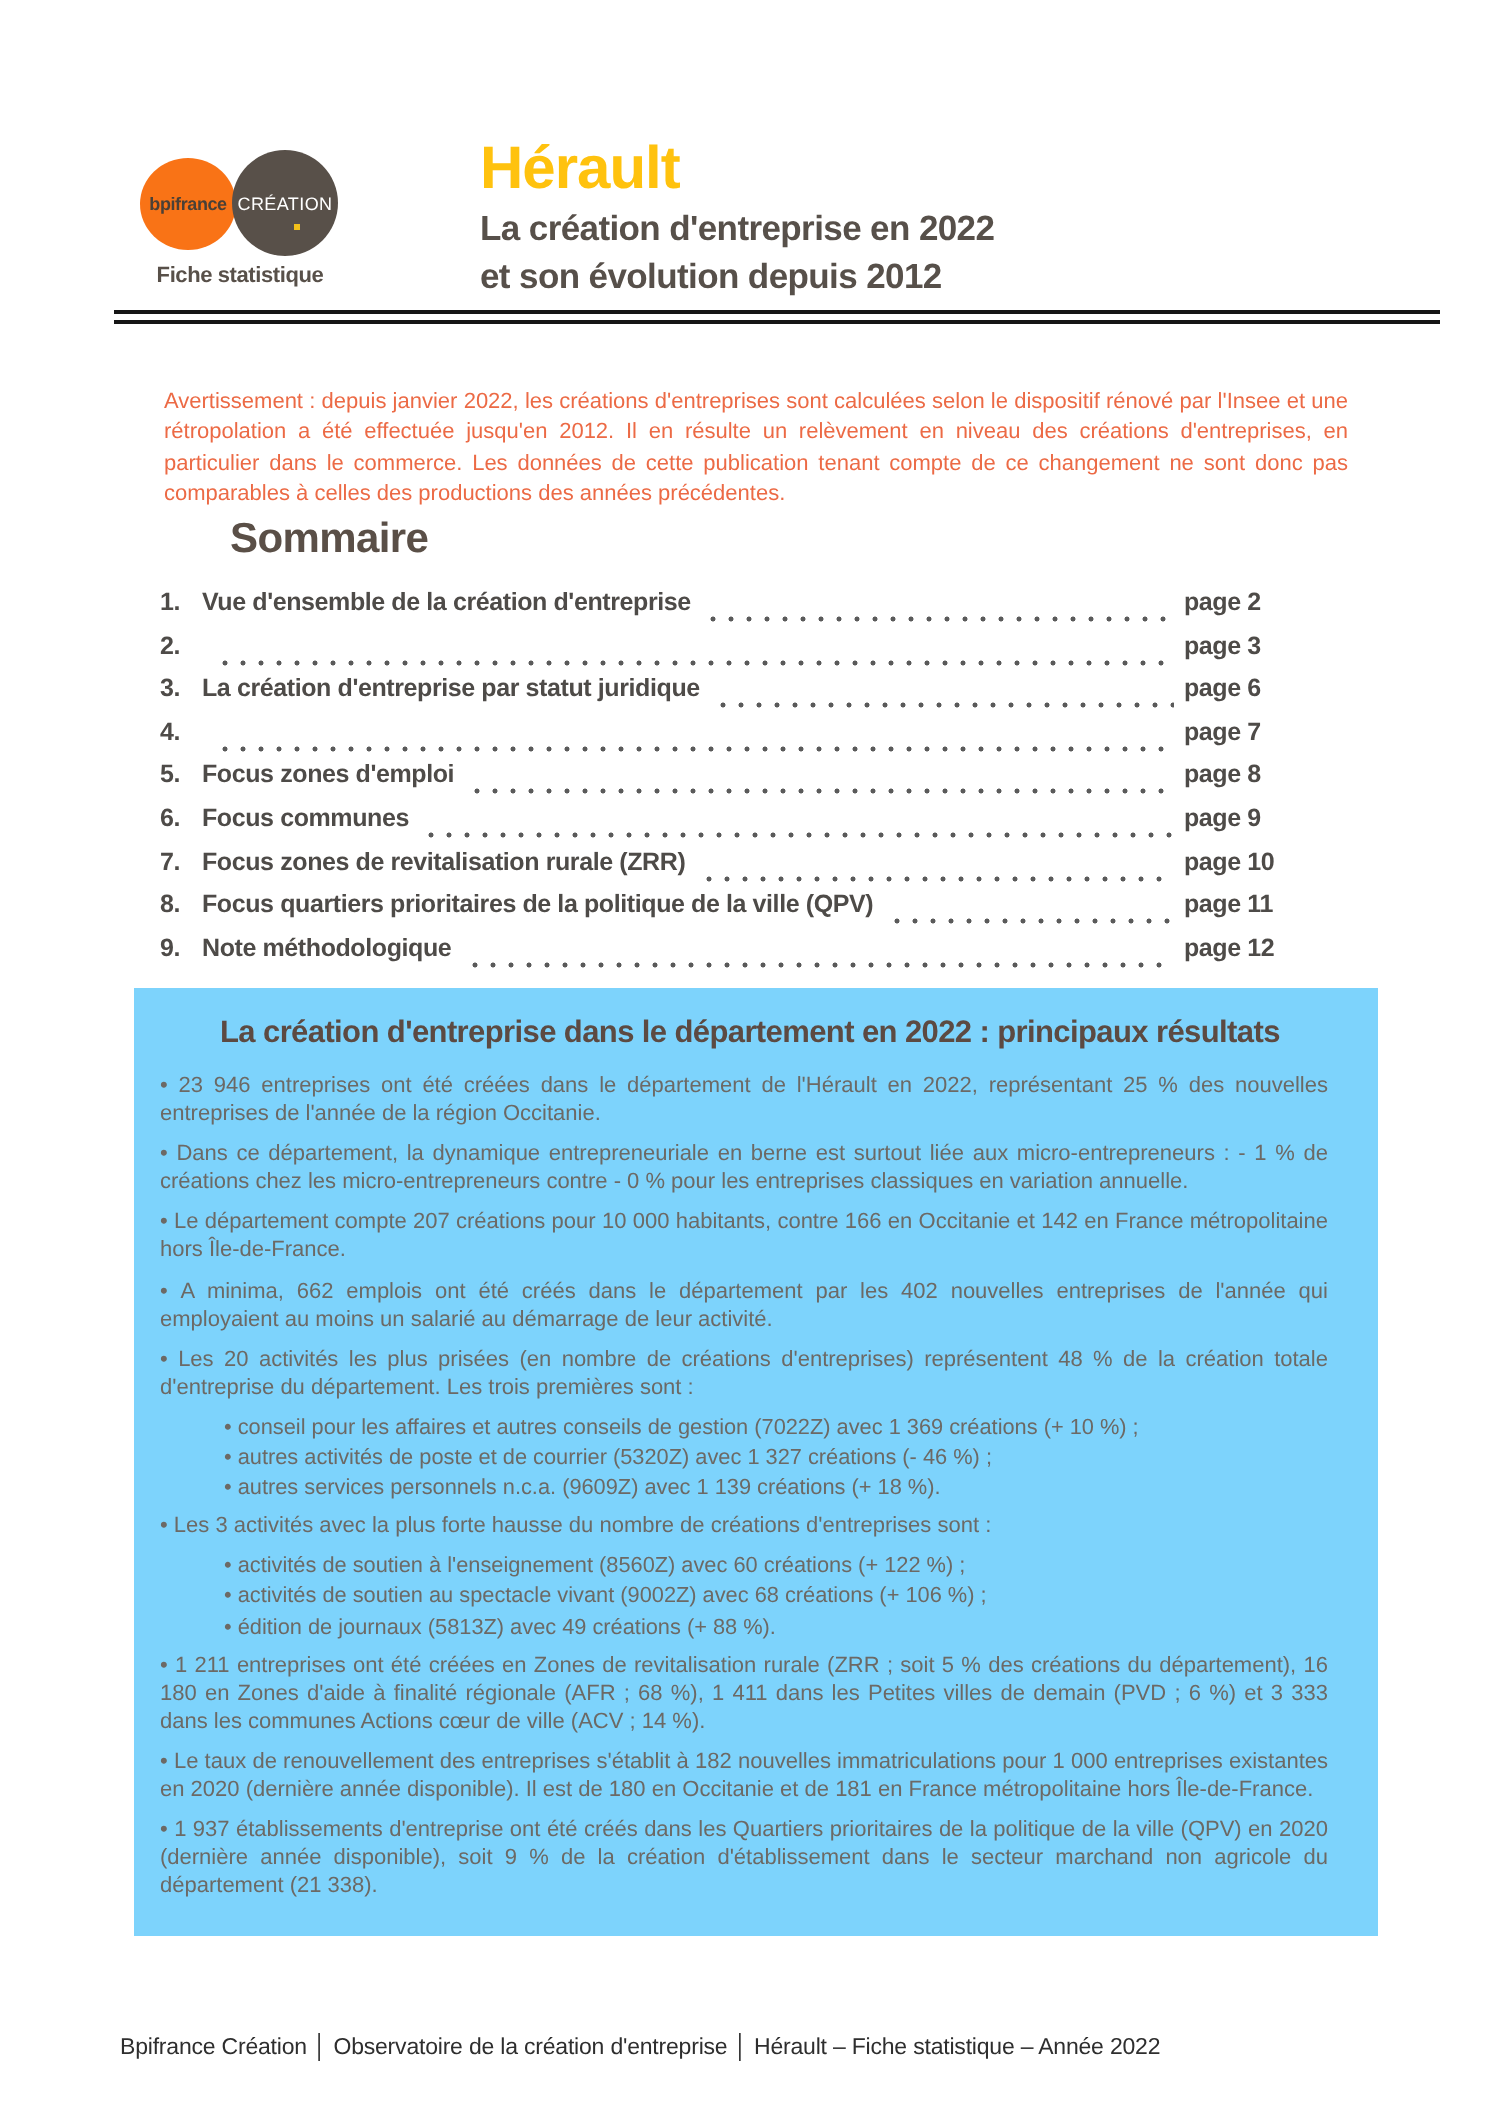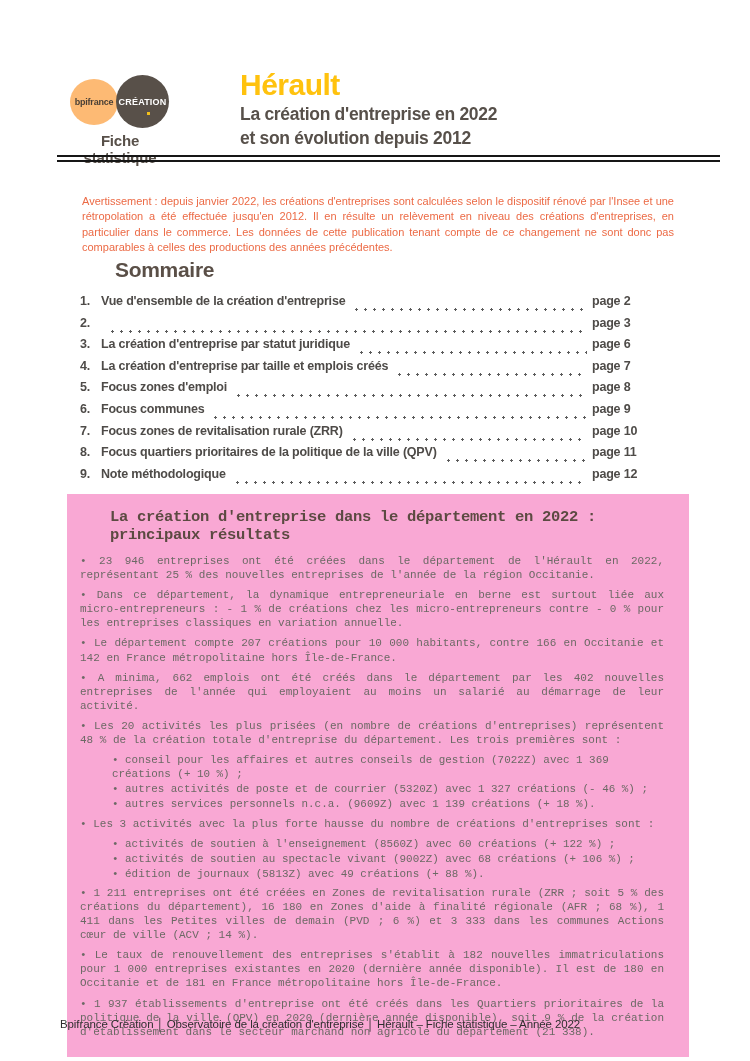--- a/index.html
+++ b/index.html
@@ -7,32 +7,32 @@
     position:relative;
     width:750px;height:1061px;
     background:#ffffff;
     font-family:"Liberation Sans", sans-serif;
     overflow:hidden;
   }
   
   .logo-area{position:absolute;left:70px;top:74px;width:120px;height:72px;}
   .circle-yellow{
     position:absolute;left:0px;top:5px;width:48px;height:46px;border-radius:50%;
-    background:#fdba74;display:flex;align-items:center;justify-content:center;
+    background:#f97316;display:flex;align-items:center;justify-content:center;
     color:#4A4036;font-size:9px;font-weight:bold;letter-spacing:-0.2px;
   }
   .circle-dark{
     position:absolute;left:46px;top:1px;width:53px;height:53px;border-radius:50%;
     background:#585049;display:flex;align-items:center;justify-content:center;
-    color:#ffffff;font-size:9px;font-weight:bold;letter-spacing:0.2px;
+    color:#ffffff;font-size:9px;font-weight:normal;letter-spacing:0.2px;
   }
   .i-dot{position:absolute;left:77px;top:38px;width:3px;height:3px;background:#F2C01B;}
   .logo-caption{
     position:absolute;left:0px;top:58px;width:100px;text-align:center;
-    color:#585049;font-size:15px;font-weight:bold;letter-spacing:-0.2px;
+    color:#585049;font-size:11px;font-weight:bold;letter-spacing:-0.2px;
   }
   
   .title-block{position:absolute;left:240px;top:68px;width:380px;}
   .doc-title{
     margin:0;color:#FFC20E;font-size:30px;font-weight:bold;letter-spacing:-0.5px;
     line-height:34px;
   }
   .doc-subtitle{
     margin:2px 0 0 0;color:#57504A;font-size:17.5px;font-weight:bold;
     line-height:21.5px;letter-spacing:-0.3px;
@@ -63,21 +63,21 @@
   .toc-dots{
     flex:1;align-self:stretch;margin:0 5px;
     background-image:radial-gradient(circle,#5A5A5A 1.1px,transparent 1.4px);
     background-size:9px 9px;background-repeat:repeat-x;
     background-position:2px 11px;
   }
   .toc-page{width:56px;flex:none;white-space:nowrap;}
   
   .results-box{
     position:absolute;left:67px;top:494px;width:622px;box-sizing:border-box;
-    background:#f9a8d4;padding:12px 25px 12px 13px;font-family:Liberation Mono, monospace;
+    background:#7dd3fc;padding:12px 25px 12px 13px;
   }
   .res-heading{
     margin:2px 0 10px 30px;color:#5C4A42;font-size:15.5px;font-weight:bold;
     letter-spacing:-0.3px;
   }
   .res-b{
     margin:0 0 6px 0;color:#6C6965;font-size:11px;line-height:14.1px;
     text-align:justify;
   }
   .res-b::before{content:"\2022\00a0";}
@@ -133,21 +133,20 @@
       <span class="toc-page">page 3</span>
     </div>
     <div class="toc-row">
       <span class="toc-num">3.</span>
       <span class="toc-label">La création d'entreprise par statut juridique</span>
       <span class="toc-dots"></span>
       <span class="toc-page">page 6</span>
     </div>
     <div class="toc-row">
       <span class="toc-num">4.</span>
-      <span class="toc-label">La création d'entreprise par taille et emplois créés</span>
       <span class="toc-dots"></span>
       <span class="toc-page">page 7</span>
     </div>
     <div class="toc-row">
       <span class="toc-num">5.</span>
       <span class="toc-label">Focus zones d'emploi</span>
       <span class="toc-dots"></span>
       <span class="toc-page">page 8</span>
     </div>
     <div class="toc-row">

